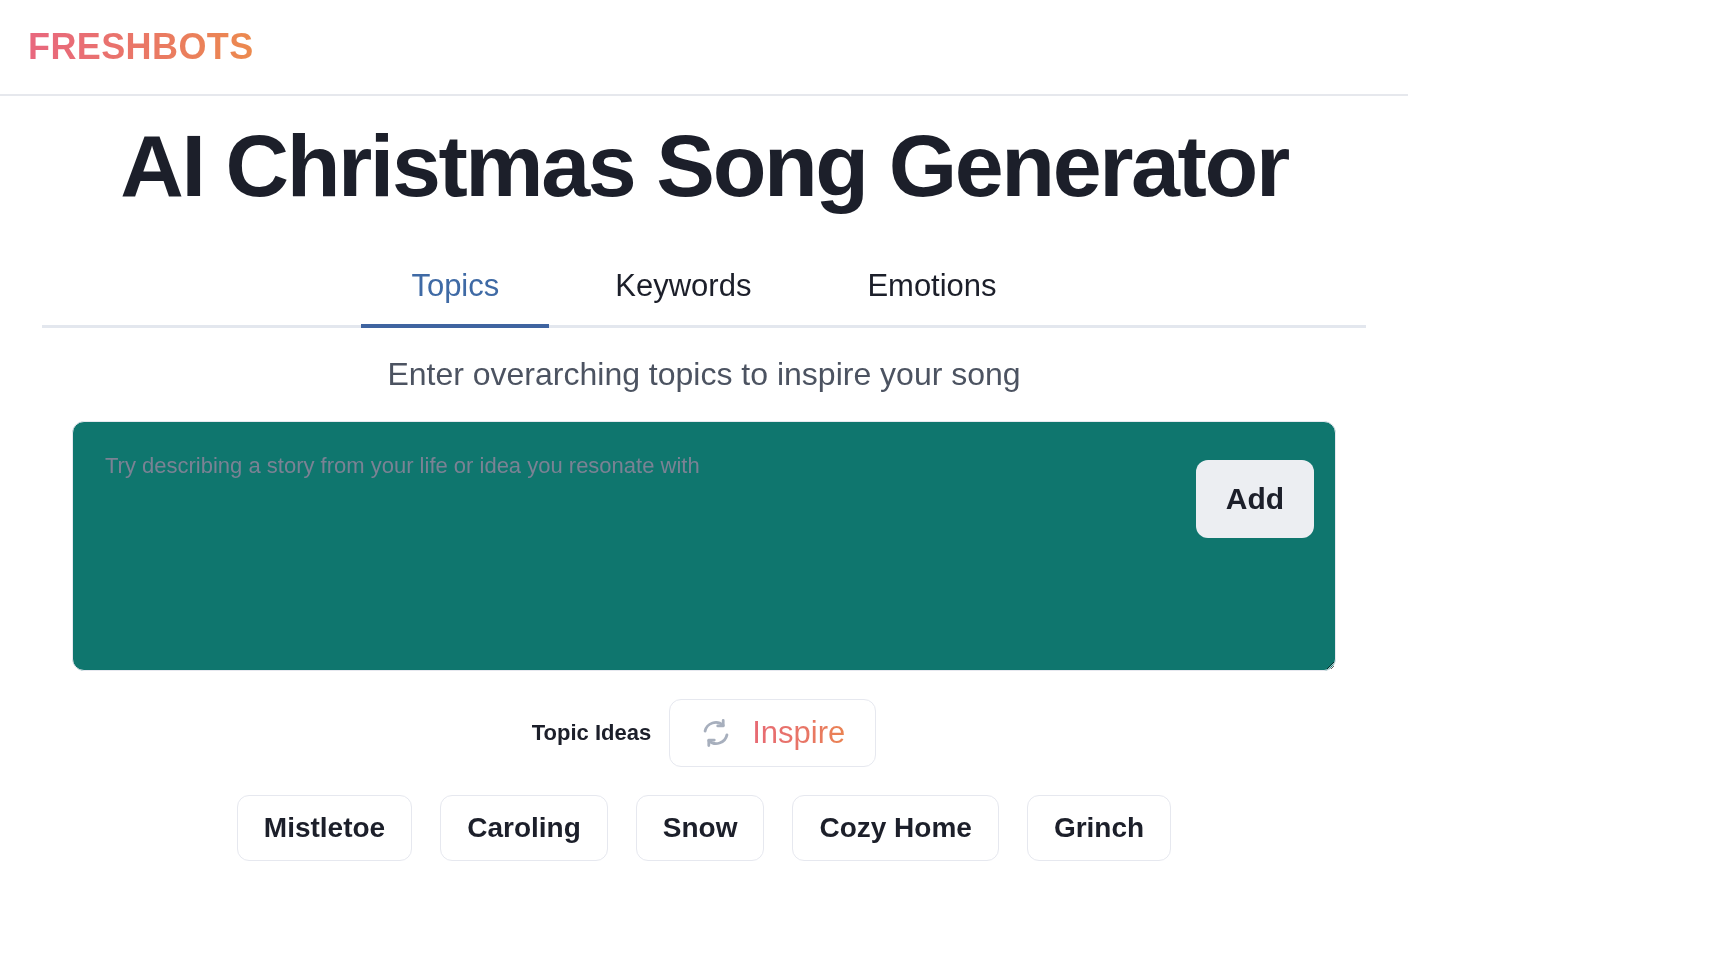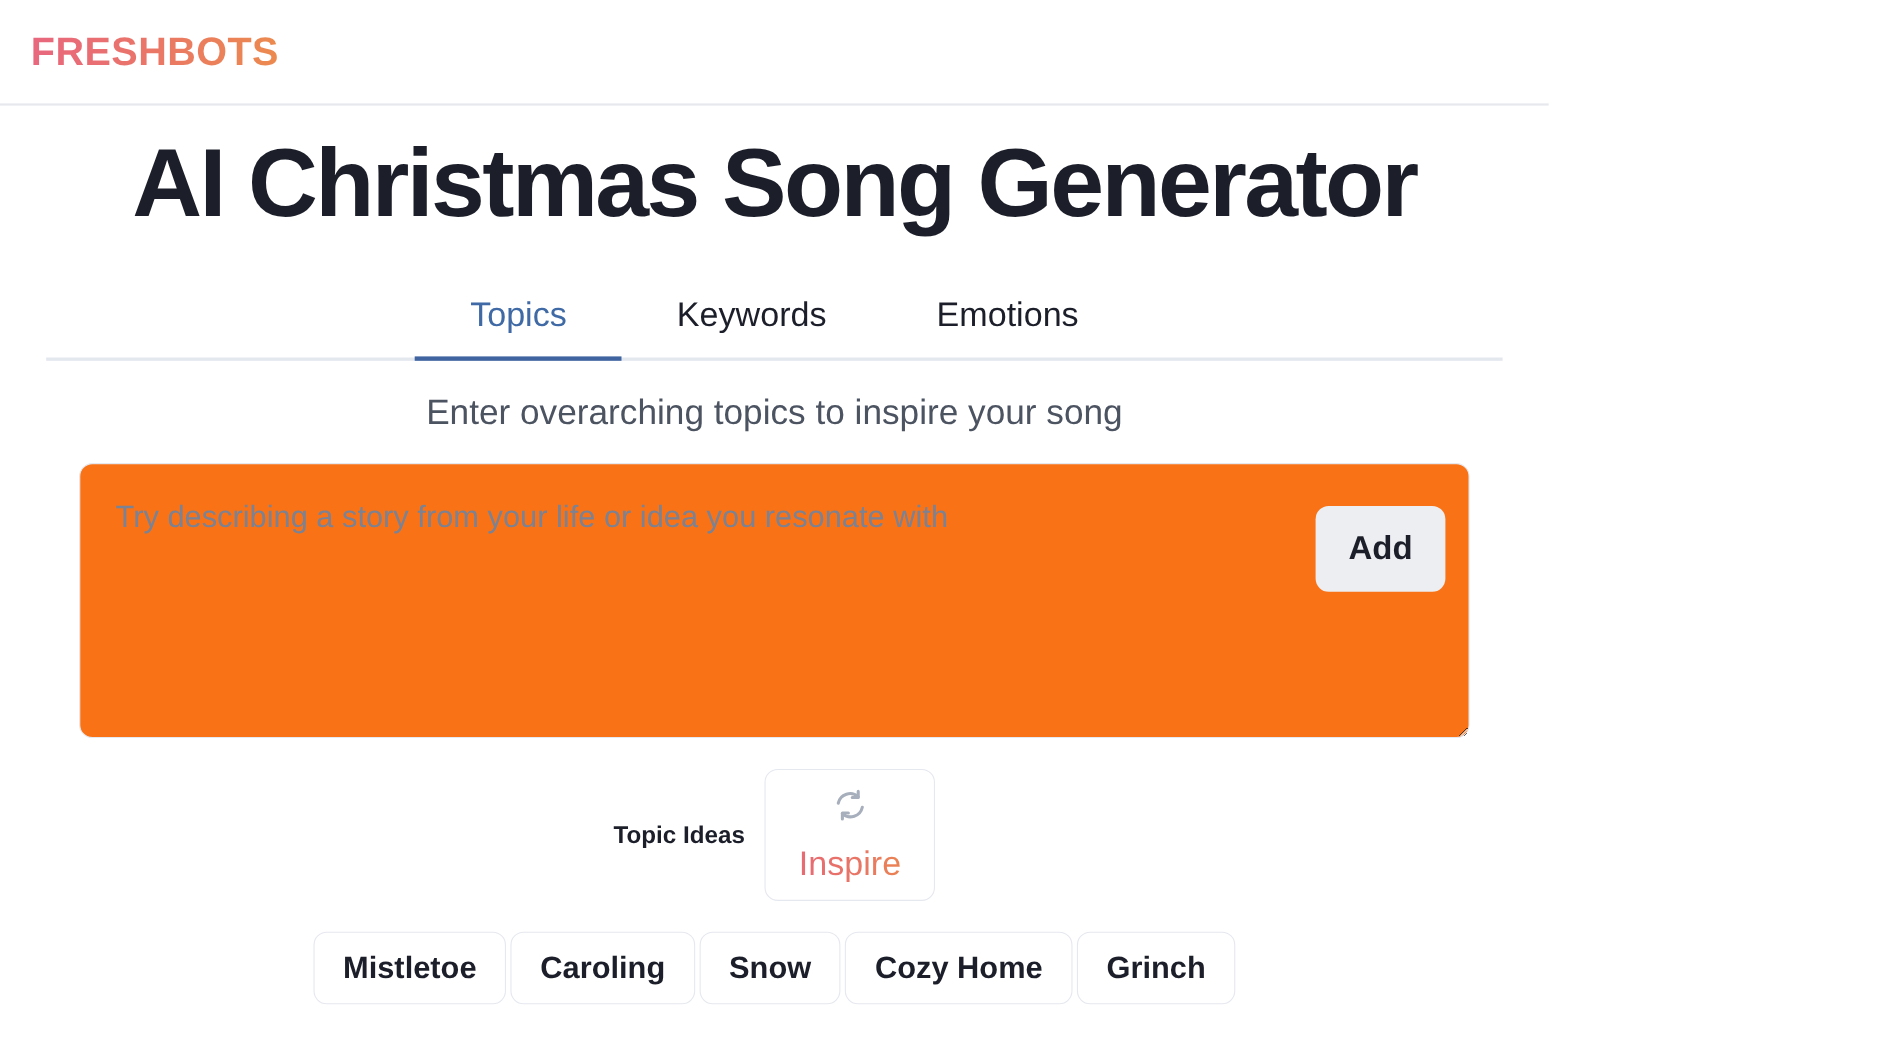--- a/index.html
+++ b/index.html
@@ -56,21 +56,21 @@
 
   
   .tabs-wrap {
     margin-top: 48px;
     padding: 0 42px;
   }
   .tabs {
     position: relative;
     display: flex;
     justify-content: center;
-    gap: 0px;
+    gap: 16px;
     border-bottom: 3px solid #e3e7ee;
   }
   .tab {
     position: relative;
     font-size: 31px;
     color: #1c1f2a;
     padding: 6px 50px 18px 50px;
     cursor: pointer;
     background: none;
     border: none;
@@ -104,26 +104,26 @@
     position: relative;
     margin: 26px 72px 0 72px;
   }
   .topic-textarea {
     display: block;
     width: 100%;
     height: 250px;
     border: 1.5px solid #e6e8ef;
     border-radius: 12px;
     padding: 30px 190px 28px 32px;
-    font-size: 28px;
+    font-size: 22px;
     font-family: inherit;
     color: #1c1f2a;
     resize: vertical;
     outline: none;
-    background: #f97316;
+    background: #0f766e;
     line-height: 1.3;
   }
   .topic-textarea::placeholder {
     color: #7b8294;
   }
   .add-button {
     position: absolute;
     top: 39px;
     right: 22px;
     width: 118px;
@@ -158,21 +158,20 @@
   .inspire-button {
     display: flex;
     align-items: center;
     gap: 20px;
     padding: 16px 30px;
     border: 1.5px solid #e6e8ef;
     border-radius: 12px;
     background: #ffffff;
     cursor: pointer;
     font-family: inherit;
-    flex-direction: column;
   }
   .inspire-icon {
     width: 32px;
     height: 32px;
     display: block;
     flex: none;
   }
   .inspire-text {
     font-size: 31px;
     font-weight: 500;
@@ -183,21 +182,21 @@
     -webkit-text-fill-color: transparent;
     line-height: 1.1;
   }
 
   
   .chips {
     margin-top: 28px;
     display: flex;
     align-items: center;
     justify-content: center;
-    gap: 4px;
+    gap: 28px;
     flex-wrap: wrap;
     padding: 0 40px;
   }
   .chip {
     padding: 15px 26px;
     border: 1.5px solid #e6e8ef;
     border-radius: 12px;
     background: #ffffff;
     font-size: 28px;
     font-weight: bold;

